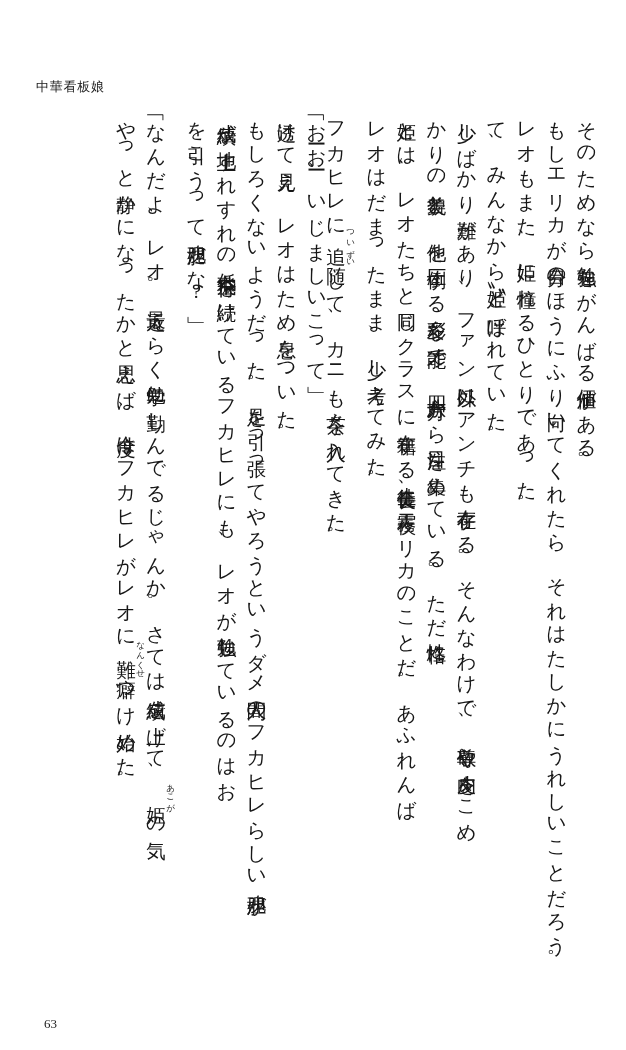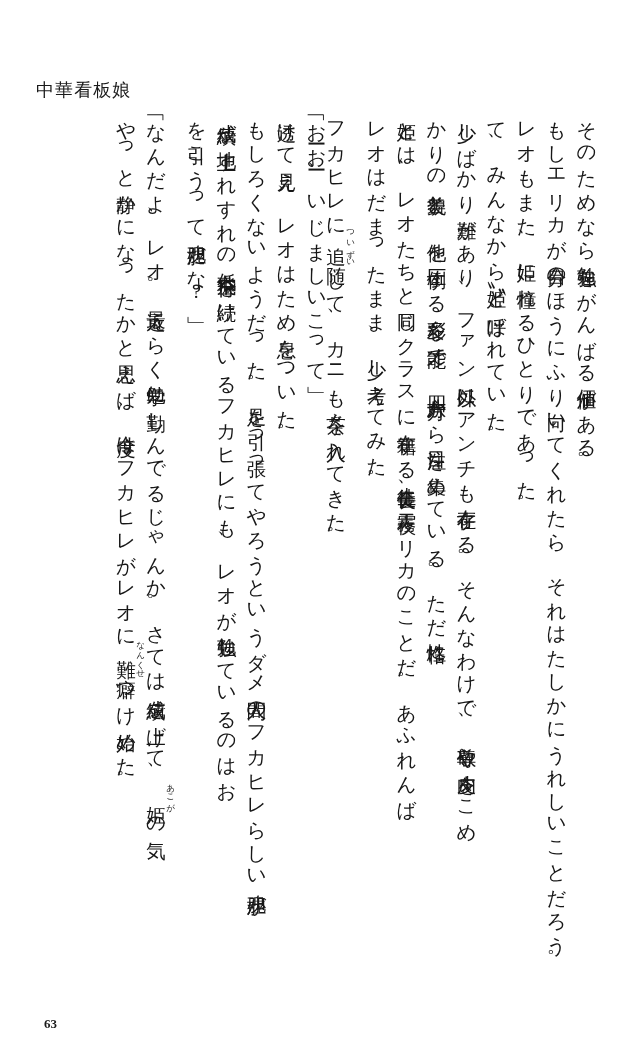--- a/index.html
+++ b/index.html
@@ -19,35 +19,34 @@
   .page {
     position: absolute;
     inset: 0;
   }
 
   
   .running-head {
     position: absolute;
     top: 78px;
     left: 36px;
-    font-size: 18px;
+    font-size: 13px;
     letter-spacing: 0.06em;
     color: #1a1a1a;
     white-space: nowrap;
   }
 
   
   .folio {
     position: absolute;
     bottom: 18px;
     left: 44px;
     font-size: 13px;
     color: #1a1a1a;
     font-family: "Liberation Serif", "DejaVu Serif", serif;
-    font-weight: bold;
   }
 
   
   .textblock {
     position: absolute;
     top: 108px;
     right: 30px;
     left: 30px;
     height: 870px;
     display: flex;

